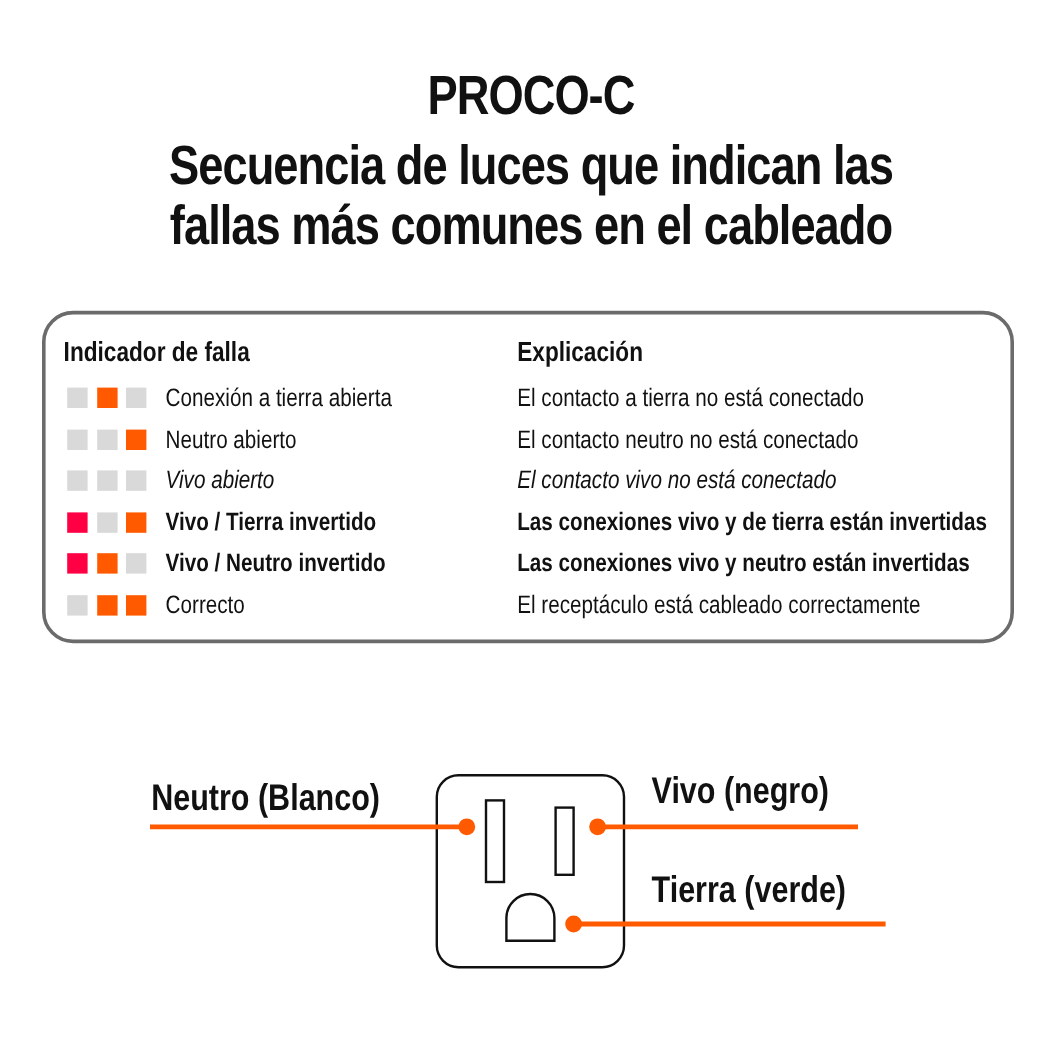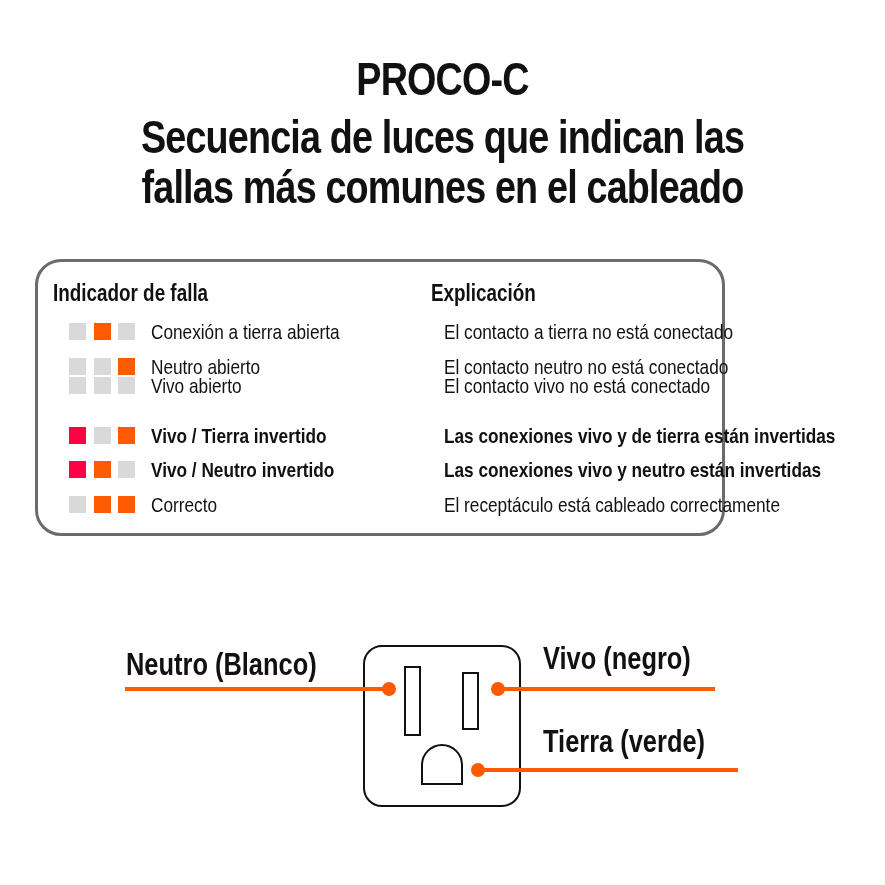--- a/index.html
+++ b/index.html
@@ -3,25 +3,25 @@
 <meta charset="utf-8">
 <style>
   html, body { margin:0; padding:0; background:#ffffff; }
   body { width:885px; height:885px; position:relative; overflow:hidden;
          font-family:"Liberation Sans", "DejaVu Sans", sans-serif; color:#111; }
   .title { position:absolute; left:0; width:885px; text-align:center; font-weight:bold;
            letter-spacing:-1px; transform:scaleX(0.82); transform-origin:center; }
   #t1 { top:52px; font-size:46px; }
   #t2 { top:112px; font-size:46px; line-height:50px; }
   #t3 { top:162px; font-size:46px; line-height:50px; }
-  .panel { position:absolute; left:35px; top:259px; width:690px; height:277px;
+  .panel { position:absolute; left:35px; top:259px; width:810px; height:277px;
            border:3px solid #6b6b6b; border-radius:26px; box-sizing:border-box; }
   .hdr { position:absolute; font-size:23px; font-weight:bold; transform:scaleX(0.82);
          transform-origin:left center; white-space:nowrap; color:#111; }
-  .row { position:absolute; left:0; width:100%; height:30px;margin-left:13px; }
+  .row { position:absolute; left:0; width:100%; height:30px; }
   .sq { position:absolute; width:17px; height:17px; top:6px; }
   .lbl, .exp { position:absolute; top:0; font-size:21px; line-height:30px; white-space:nowrap;
                transform:scaleX(0.82); transform-origin:left center; }
   .lbl { left:100px; }
   .exp { left:393px; }
   .diag-label { position:absolute; font-size:31px; font-weight:bold; white-space:nowrap;
                 transform:scaleX(0.82); transform-origin:left center; }
 </style>
 </head>
 <body>
@@ -41,21 +41,21 @@
         <div class="lbl">Conexión a tierra abierta</div>
         <div class="exp">El contacto a tierra no está conectado</div>
       </div>
       <div class="row" style="top: 89.5px;">
         <div class="sq" style="left: 18px; background: rgb(217, 217, 217);"></div>
         <div class="sq" style="left: 42.5px; background: rgb(217, 217, 217);"></div>
         <div class="sq" style="left: 67px; background: rgb(255, 90, 0);"></div>
         <div class="lbl">Neutro abierto</div>
         <div class="exp">El contacto neutro no está conectado</div>
       </div>
-      <div class="row" style="top: 109px;">
+      <div class="row" style="top: 124px; font-style: italic;">
         <div class="sq" style="left: 18px; background: rgb(217, 217, 217);"></div>
         <div class="sq" style="left: 42.5px; background: rgb(217, 217, 217);"></div>
         <div class="sq" style="left: 67px; background: rgb(217, 217, 217);"></div>
         <div class="lbl">Vivo abierto</div>
         <div class="exp">El contacto vivo no está conectado</div>
       </div>
       <div class="row" style="top: 158.5px; font-weight: bold;">
         <div class="sq" style="left: 18px; background: rgb(255, 0, 68);"></div>
         <div class="sq" style="left: 42.5px; background: rgb(217, 217, 217);"></div>
         <div class="sq" style="left: 67px; background: rgb(255, 90, 0);"></div>

